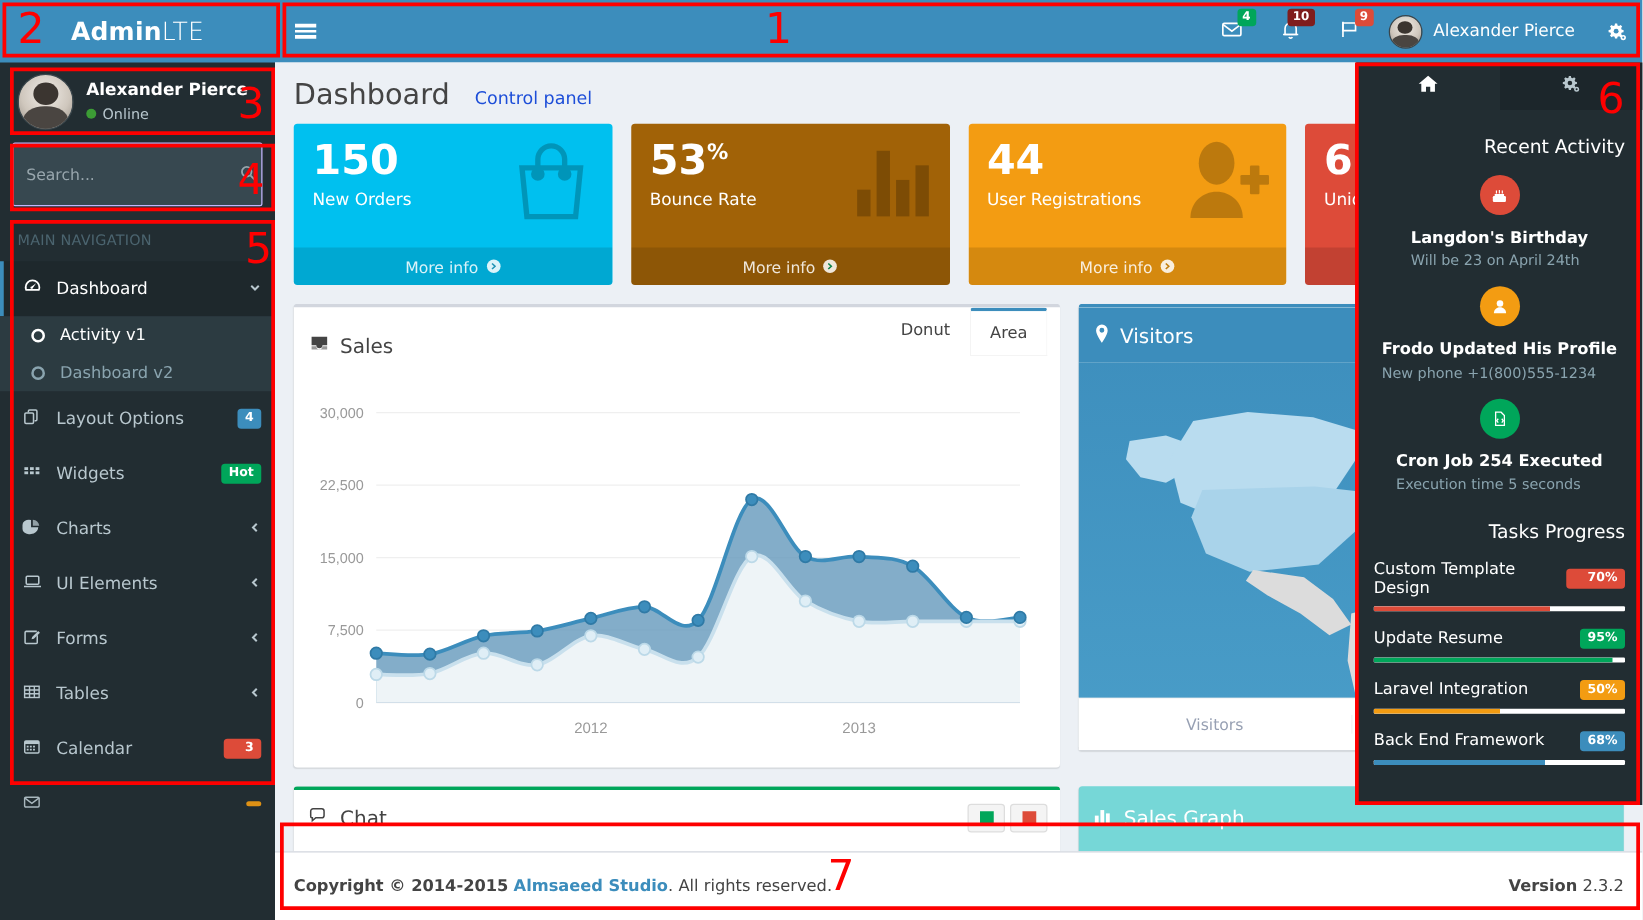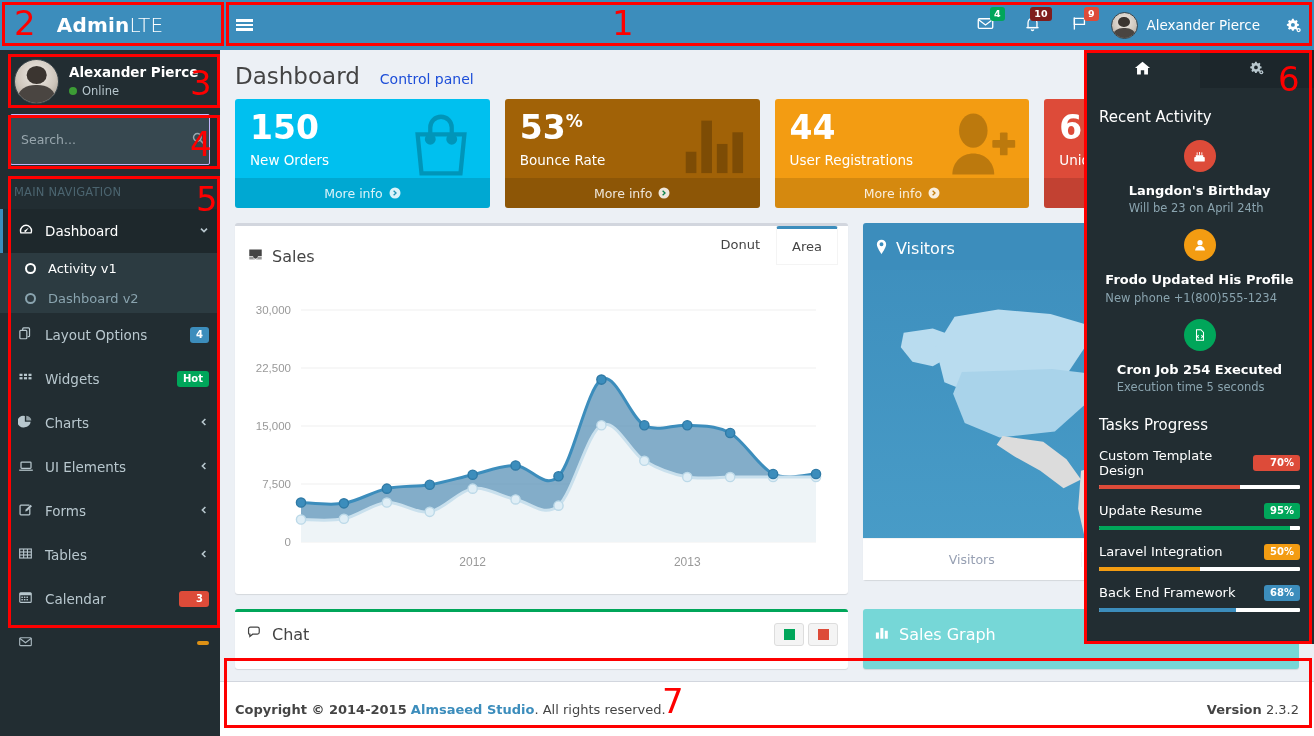--- a/index.html
+++ b/index.html
@@ -136,21 +136,21 @@
   .content-header { padding: 13px 15px 10px 15px; display: flex; align-items: baseline; gap: 8px; }
   .content-header h1 { font-size: 23px; font-weight: 400; color: #444; }
   .content-header small { font-size: 14px; color: #1d4ed8; margin-left: 12px; }
 
   .content { padding: 0 15px; }
 
   .row { display: flex; gap: 15px; }
 
   .info-box {
     flex: 1; min-width: 0; border-radius: 3px; color: #fff;
-    position: relative; overflow: hidden; height: 109px;
+    position: relative; overflow: hidden; height: 129px;
   }
   .ib-body { padding: 12px 12px 0 15px; position: relative; z-index: 2; }
   .ib-num { font-size: 33px; font-weight: 700; line-height: 1.02; }
   .ib-num sup { font-size: 17px; font-weight: 700; top: -.55em; }
   .ib-lbl { font-size: 13.5px; margin-top: 7px; }
   .ib-foot {
     position: absolute; left: 0; right: 0; bottom: 0; height: 30px;
     background: rgba(0,0,0,.12); color: rgba(255,255,255,.86);
     display: flex; align-items: center; justify-content: center;
     font-size: 12.5px; gap: 6px; cursor: pointer;
@@ -203,21 +203,21 @@
     position: absolute; right: 0; top: 50px; width: 229px; bottom: 92px;
     background: #222d32; z-index: 20;
   }
   .cs-tabs { display: flex; height: 38px; }
   .cs-tab {
     flex: 1; display: flex; align-items: center; justify-content: center;
     color: #fff; font-size: 14px; cursor: pointer; background: #222d32;
   }
   .cs-tab.inactive { background: #1c262b; color: #b8c7ce; }
   .cs-body { padding: 12px 14px; }
-  .cs-heading { color: #fff; font-size: 15px; font-weight: 400; margin: 8px 0 14px 0; }
+  .cs-heading { color: #fff; font-size: 15px; font-weight: 400; margin: 8px 0 14px 0; text-align: right; }
   .activity-item { display: flex; gap: 11px; align-items: center; margin-bottom: 14px; flex-direction: column; }
   .act-ico {
     width: 32px; height: 32px; border-radius: 50%; flex: none;
     display: flex; align-items: center; justify-content: center;
     color: #fff; font-size: 14px;
   }
   .act-title { color: #fff; font-size: 13px; font-weight: 700; line-height: 1.25; }
   .act-sub { color: #8aa4af; font-size: 11.5px; margin-top: 2px; }
 
   .task { margin-bottom: 14px; }

